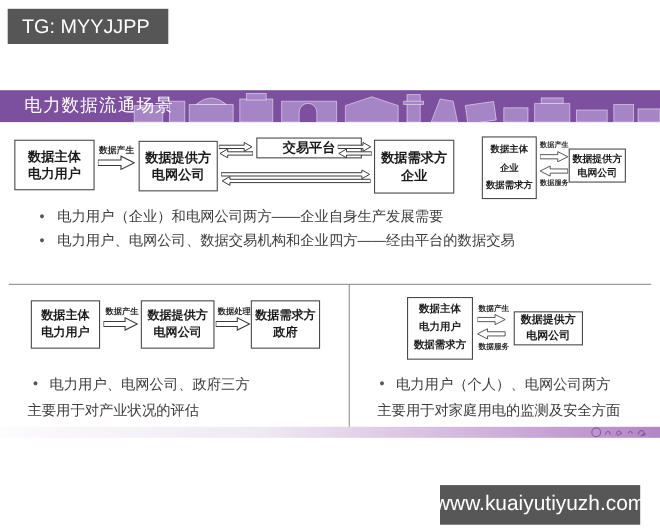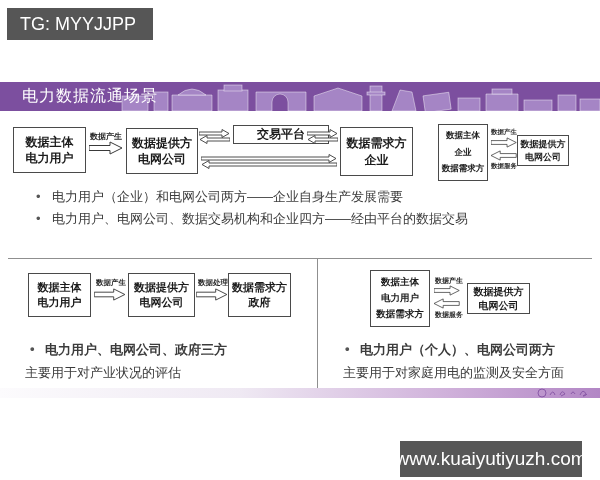--- a/index.html
+++ b/index.html
@@ -20,21 +20,21 @@
         font-family:"Liberation Serif","DejaVu Serif",serif;font-weight:bold;color:#1b1b1b;
         text-align:center;line-height:1.35;}
   .alabel{position:absolute;font-family:"Liberation Serif","DejaVu Serif",serif;font-weight:bold;
           color:#2a2a2a;white-space:nowrap;}
   .arrow{position:absolute;}
   
   .bullets{position:absolute;left:33px;top:190px;margin:0;padding:0;list-style:none;}
   .bullets li{position:relative;padding-left:19px;margin:0 0 8px 0;font-size:13px;line-height:14px;color:#3c3c3c;}
   .bullets li::before{content:"\2022";position:absolute;left:3px;color:#555;}
   .bline{position:absolute;font-size:13px;color:#3c3c3c;white-space:nowrap;}
-  .bline.dotted{padding-left:17px;font-weight:bold;}
+  .bline.dotted{padding-left:17px;}
   .bline.dotted::before{content:"\2022";position:absolute;left:2px;color:#555;}
   
   .hdiv{position:absolute;left:8px;top:258px;width:584px;height:1px;background:#8f8f8f;}
   .vdiv{position:absolute;left:317px;top:259px;width:1px;height:129px;background:#8f8f8f;}
   
   .strip{position:absolute;left:0;top:388px;width:600px;height:10px;
          background:linear-gradient(90deg,#fcfbfd 0%,#efe9f3 40%,#cfb0da 75%,#b286c5 100%);}
   .seal{position:absolute;left:536px;top:387px;}
 </style>
 </head>

